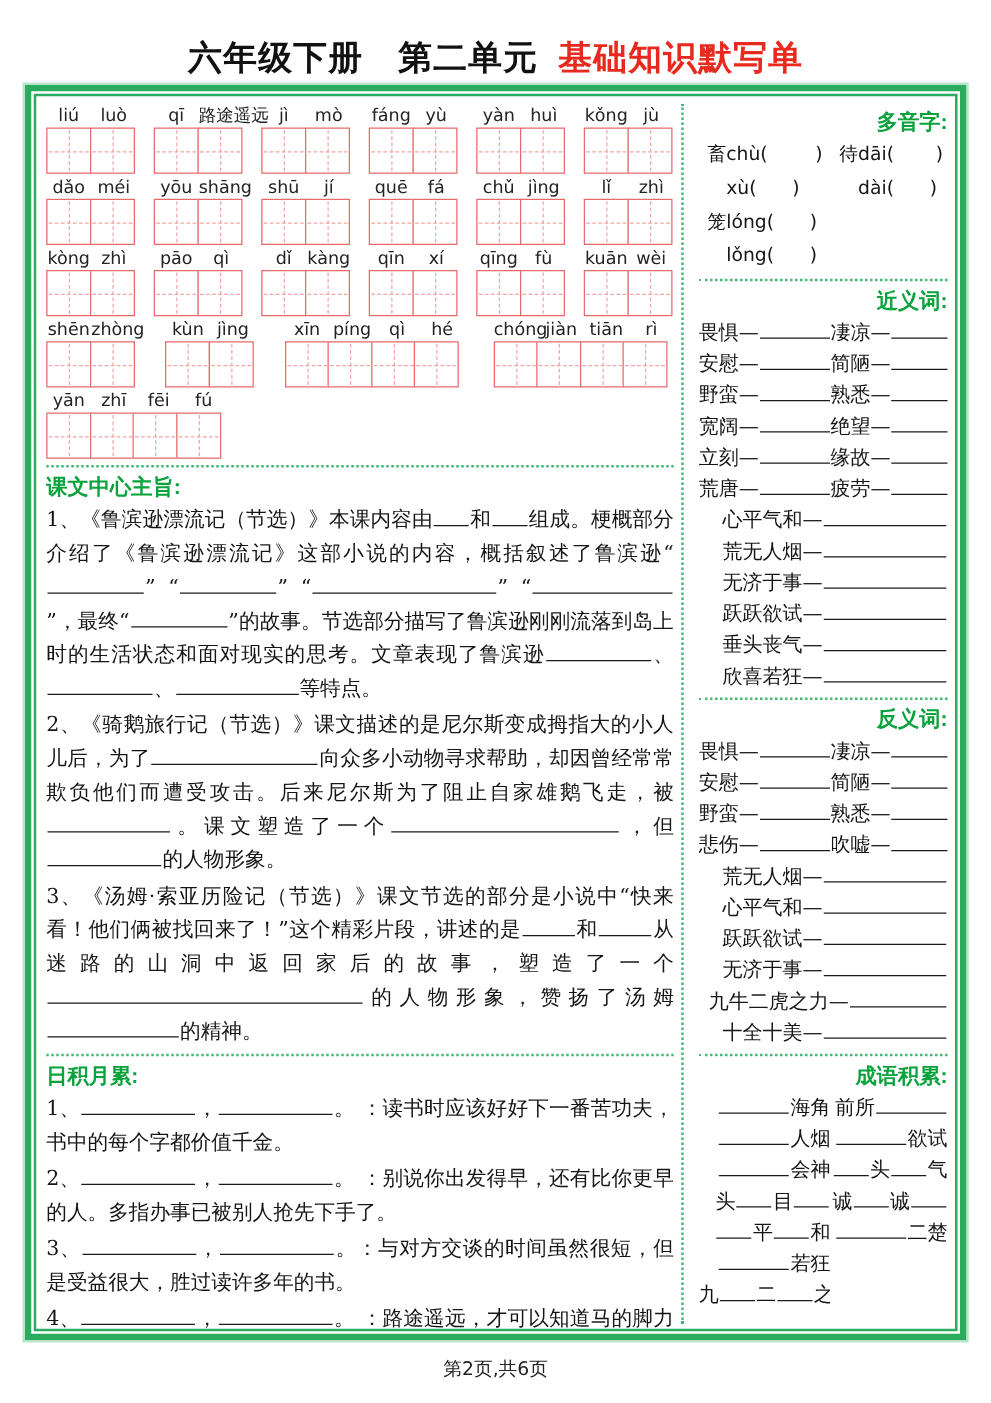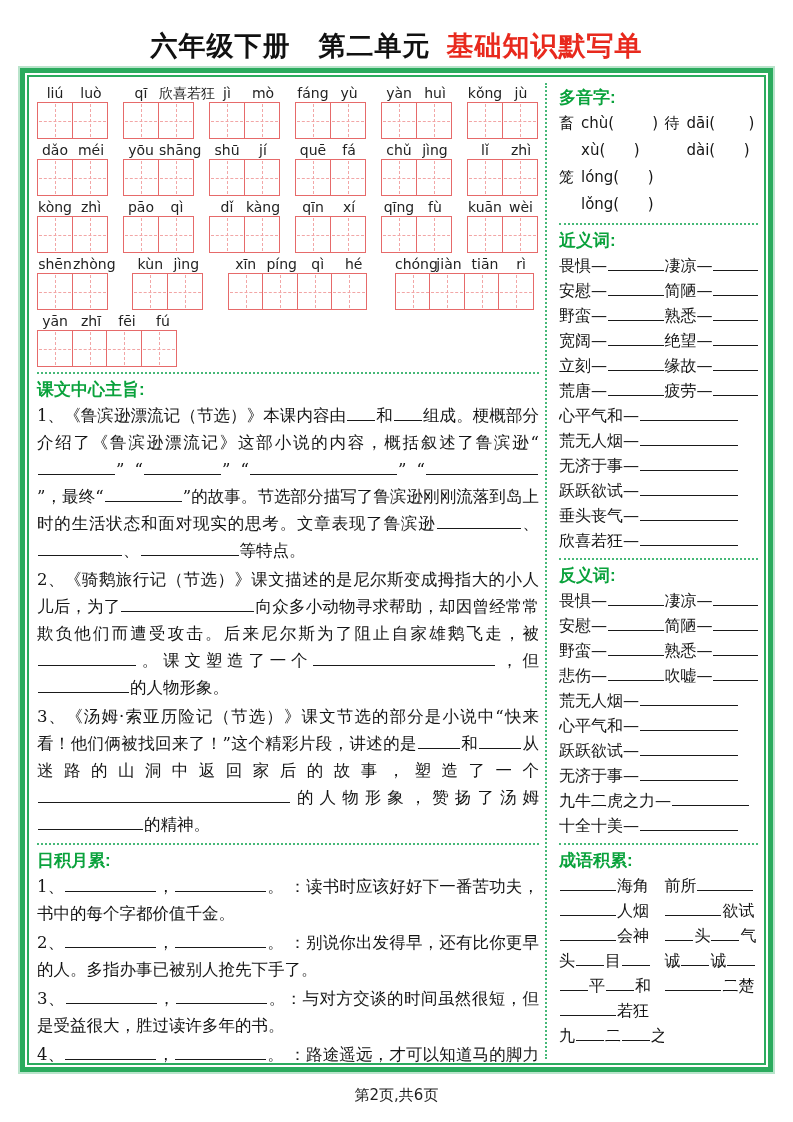--- a/index.html
+++ b/index.html
@@ -21,21 +21,21 @@
     position:absolute; left:20px; top:68px; width:753px; height:1004px;
     border:5px solid var(--green-border); background:#fff;
     box-shadow:0 0 0 2px #b9e4cb;
   }
   .sheet-inner {
     position:absolute; inset:2px; border:2px solid var(--green-border);
     display:flex; padding:6px 4px 4px 6px; overflow:hidden;
   }
   .left-col  { width:506px; padding:2px 2px 0 2px; }
   .v-divider { width:0; border-left:2px dotted var(--green-dot); margin:0 4px; }
-  .right-col { flex:1; padding:2px 2px 0 8px; min-width:0; }
+  .right-col { flex:1; padding:2px 2px 0 8px; min-width:0;text-align:right; }
 
   .sec-title {
     color:var(--green-text); font-weight:700; font-size:17px; line-height:21px;
     font-family:"Liberation Sans", sans-serif; margin:2px 0;
   }
   .h-divider { border-top:2px dotted var(--green-dot); margin:5px 0; }
 
   
   .py-row { display:flex; justify-content:space-between; margin-bottom:3px; }
   .py-row.left-align { justify-content:flex-start; }
@@ -94,21 +94,21 @@
                   <span>luò</span>
                 </div>
                 <div class="py-cells">
                   <div class="cell"></div>
                   <div class="cell"></div>
                 </div>
               </div>
               <div class="py-word">
                 <div class="py-labels">
                   <span>qī</span>
-                  <span>欣喜若狂</span>
+                  <span>路途遥远</span>
                 </div>
                 <div class="py-cells">
                   <div class="cell"></div>
                   <div class="cell"></div>
                 </div>
               </div>
               <div class="py-word">
                 <div class="py-labels">
                   <span>jì</span>
                   <span>mò</span>

